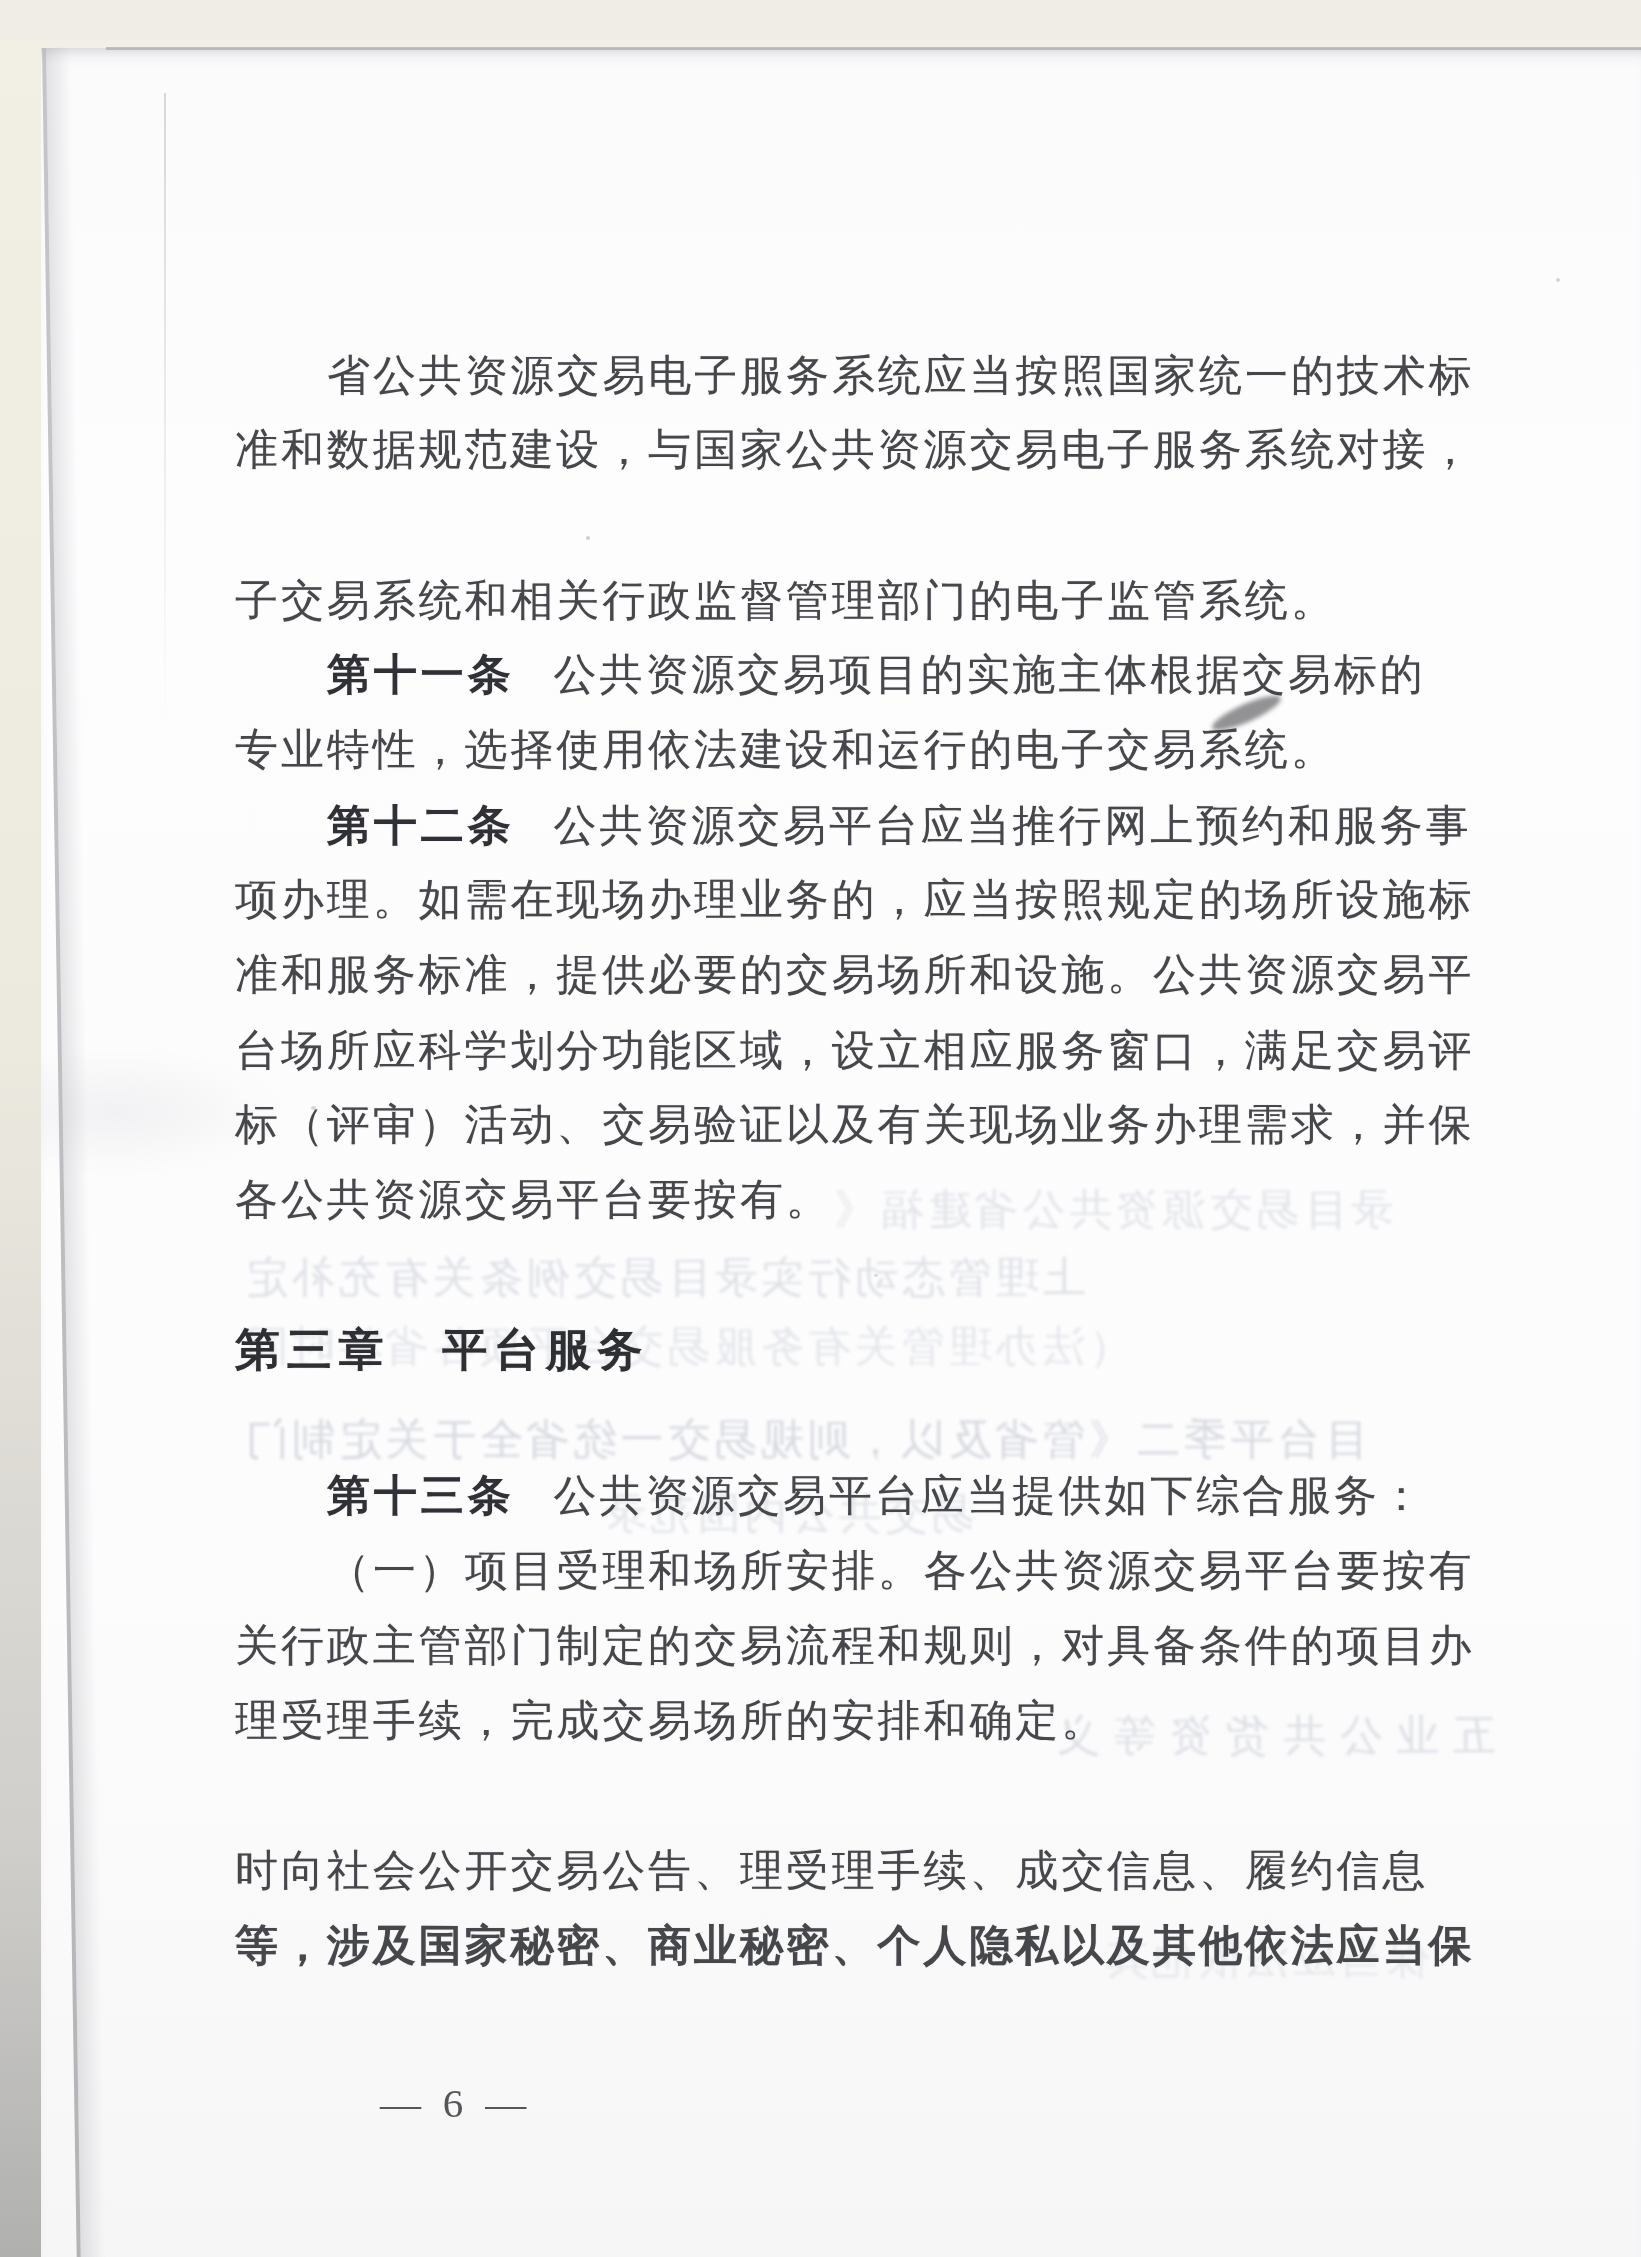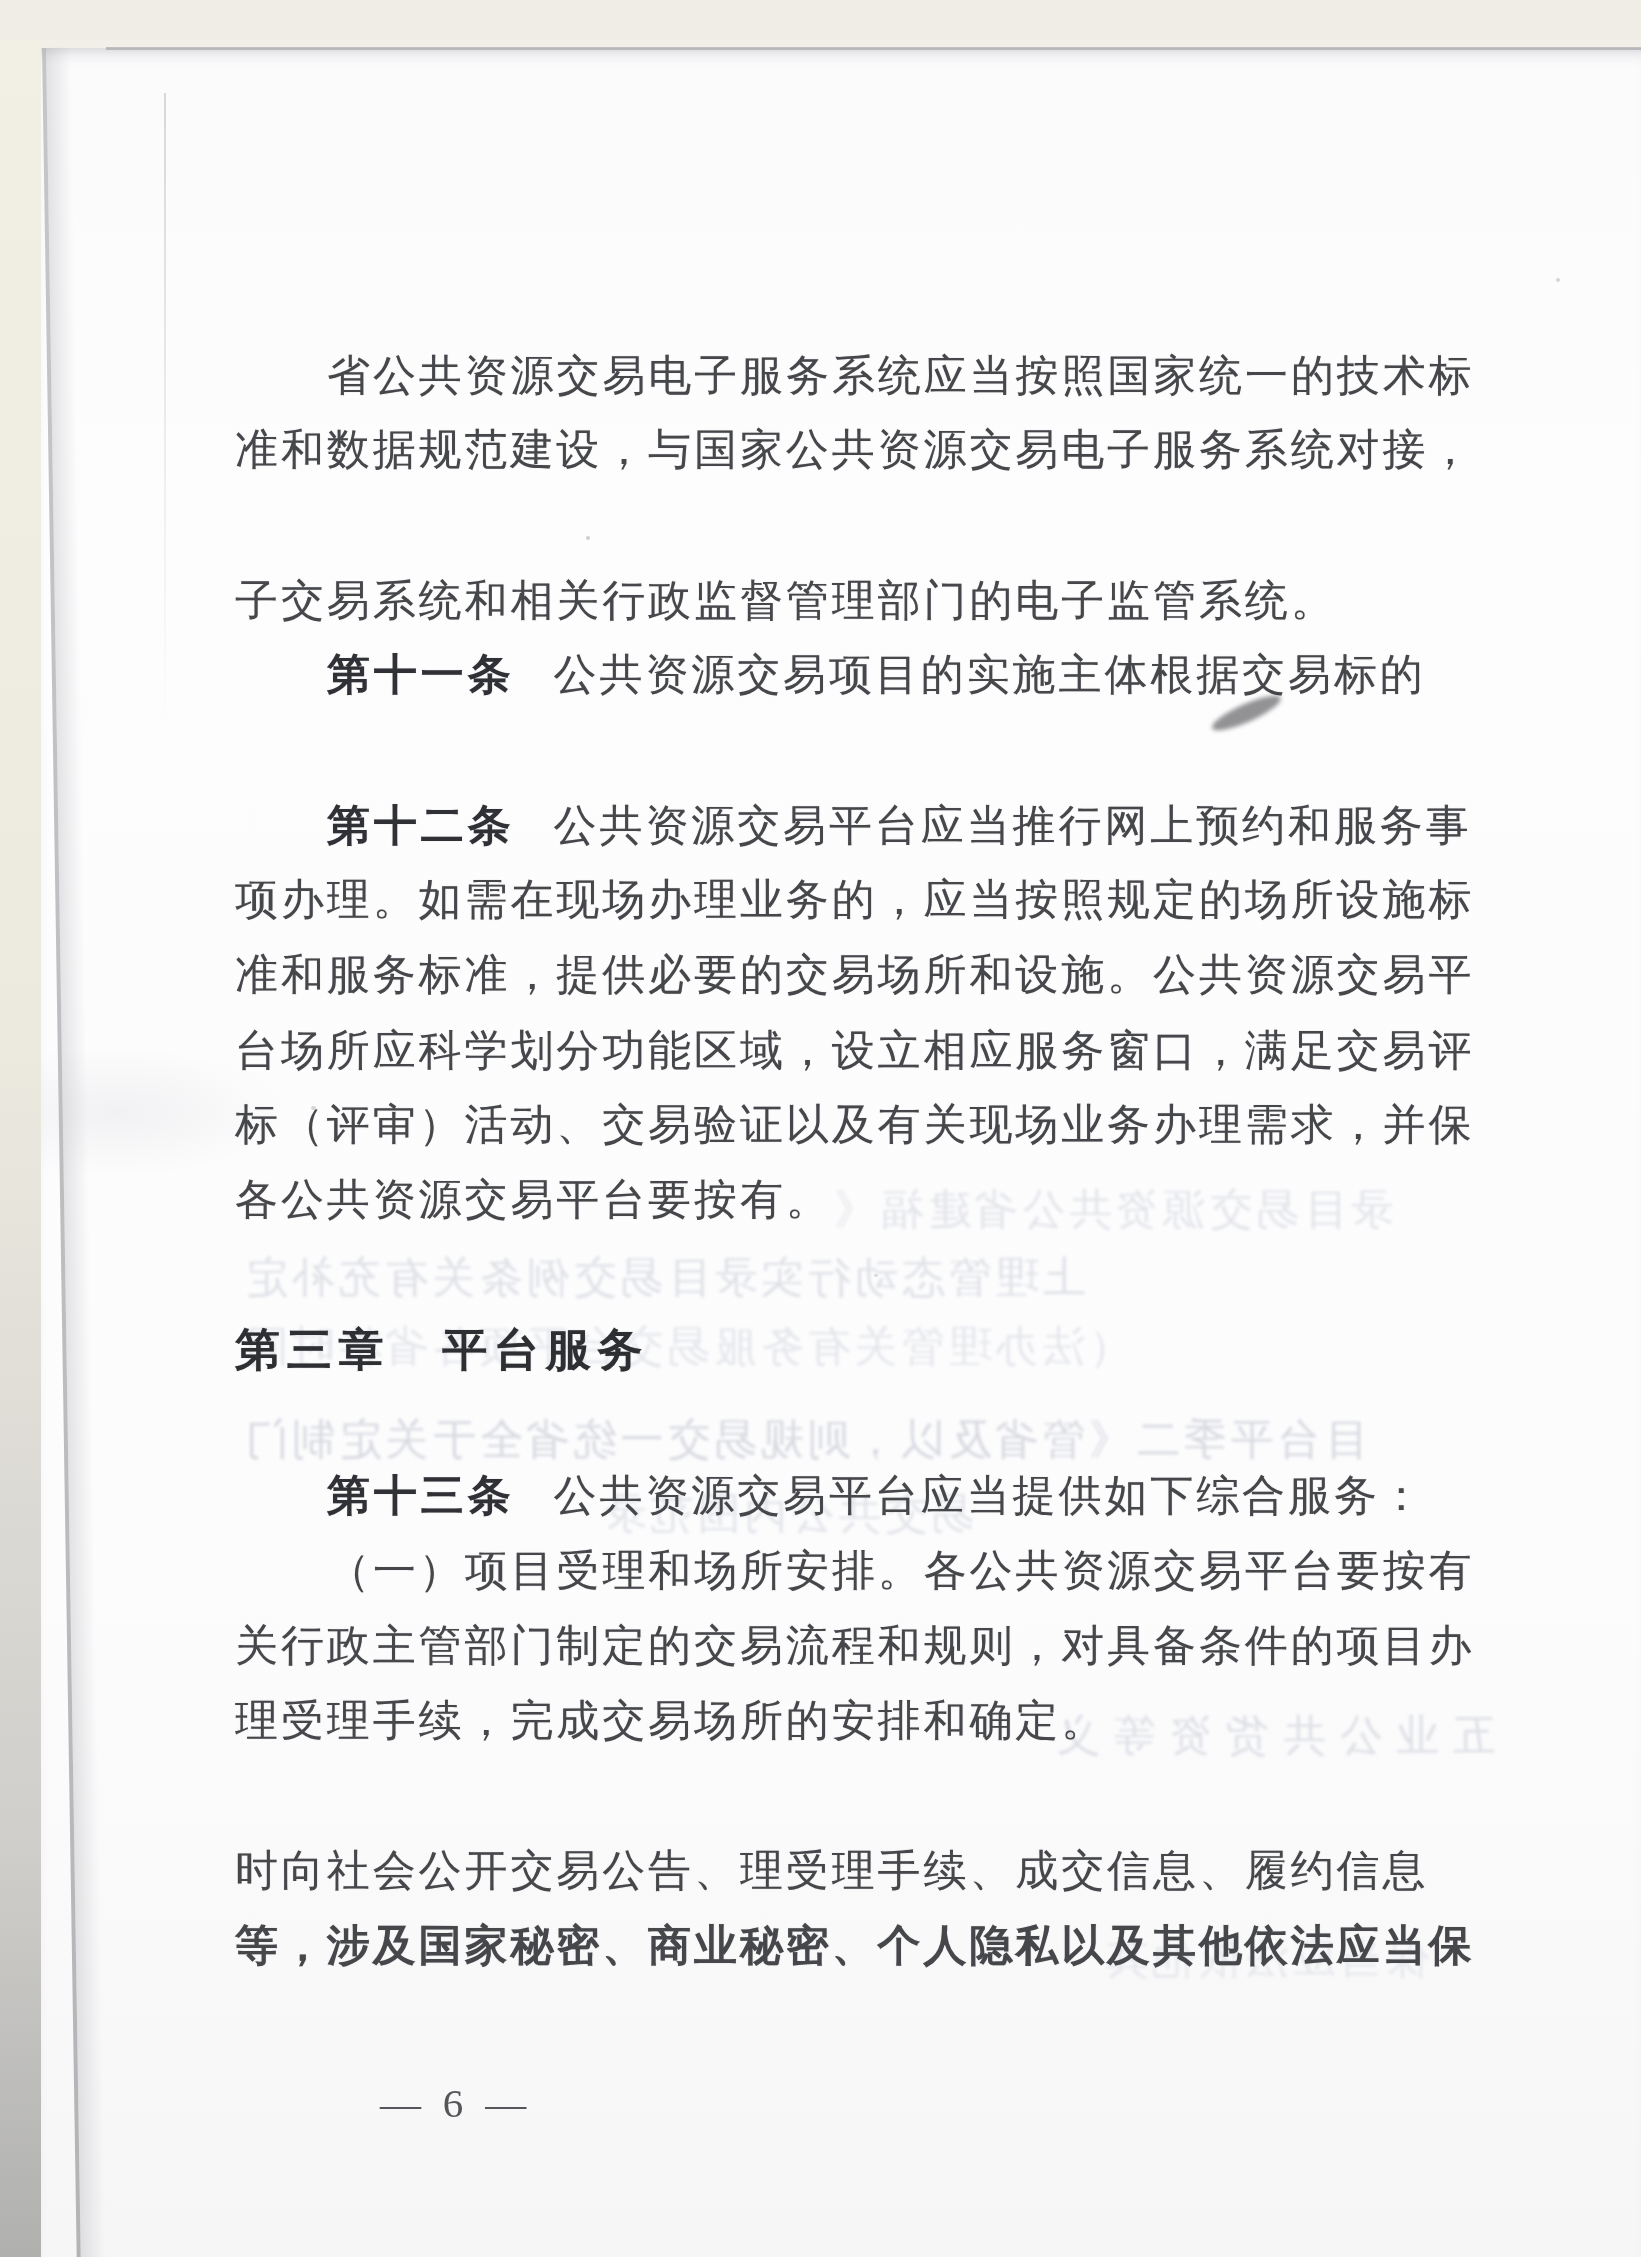--- a/index.html
+++ b/index.html
@@ -111,20 +111,21 @@
   <div class="ghost" style="left:241px;top:1278px;opacity:.20;">（法办理管关有务服易交台平项各省将时同</div>
   <div class="ghost" style="left:241px;top:1371px;opacity:.32;">目台平季二《管省及以，则规易交一统省全于关定制门</div>
   <div class="ghost" style="left:599px;top:1445px;opacity:.22;">易交共公内围范录</div>
   <div class="ghost" style="left:1043px;top:1667px;opacity:.26;letter-spacing:13.5px;">五业公共货资等义</div>
   <div class="ghost" style="left:1101px;top:1890px;opacity:.16;">保当应法依他其</div>
 
   <div class="tline x-indent" style="top:312px;"><span>省公共资源交易电子服务系统应当按照国家统一的技术标</span></div>
   <div class="tline x-margin" style="top:386px;"><span>准和数据规范建设，与国家公共资源交易电子服务系统对接，</span></div>
   <div class="tline x-margin" style="top:537px;text-align:center;"><span>子交易系统和相关行政监督管理部门的电子监管系统。</span></div>
   <div class="tline x-indent" style="top:611px;"><span class="prefix">第十一条</span><span>公共资源交易项目的实施主体根据交易标的</span></div>
+  <div class="tline x-margin" style="top:686px;"><span>专业特性，选择使用依法建设和运行的电子交易系统。</span></div>
   <div class="tline x-indent" style="top:762px;"><span class="prefix">第十二条</span><span>公共资源交易平台应当推行网上预约和服务事</span></div>
   <div class="tline x-margin" style="top:836px;"><span>项办理。如需在现场办理业务的，应当按照规定的场所设施标</span></div>
   <div class="tline x-margin" style="top:911px;"><span>准和服务标准，提供必要的交易场所和设施。公共资源交易平</span></div>
   <div class="tline x-margin" style="top:987px;"><span>台场所应科学划分功能区域，设立相应服务窗口，满足交易评</span></div>
   <div class="tline x-margin" style="top:1061px;"><span>标（评审）活动、交易验证以及有关现场业务办理需求，并保</span></div>
   <div class="tline x-margin" style="top:1136px;"><span>各公共资源交易平台要按有。</span></div>
 
   <div class="chapter">第三章　平台服务</div>
 
   <div class="tline x-indent" style="top:1432px;"><span class="prefix">第十三条</span><span>公共资源交易平台应当提供如下综合服务：</span></div>

